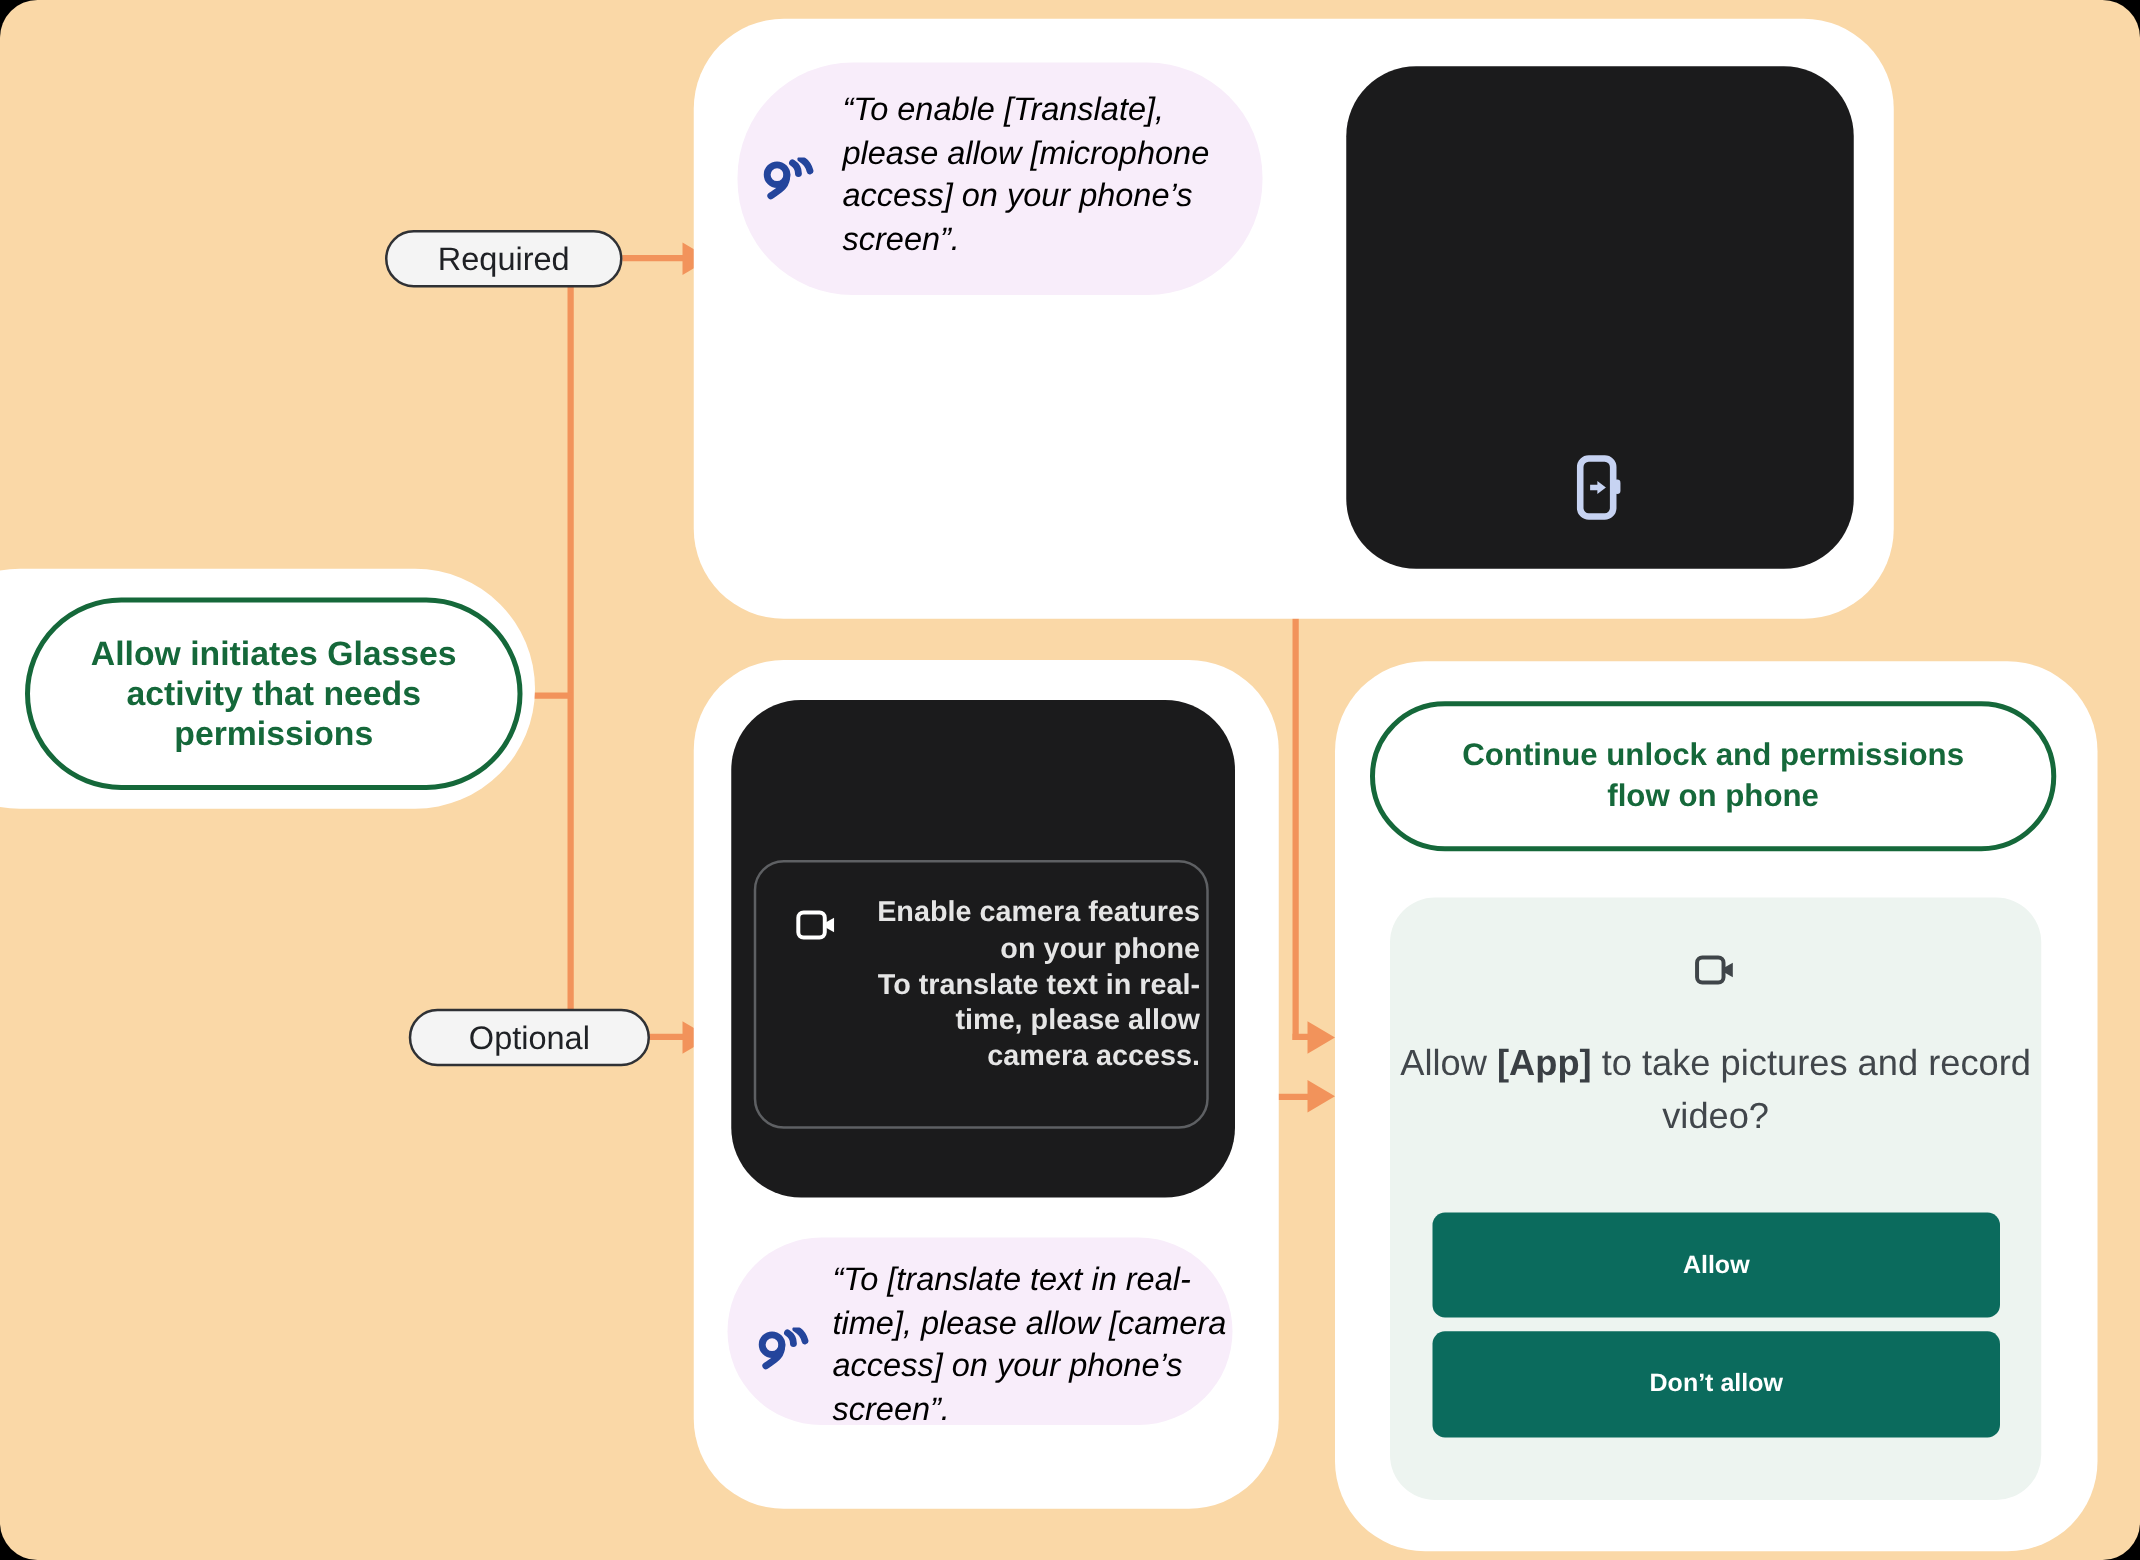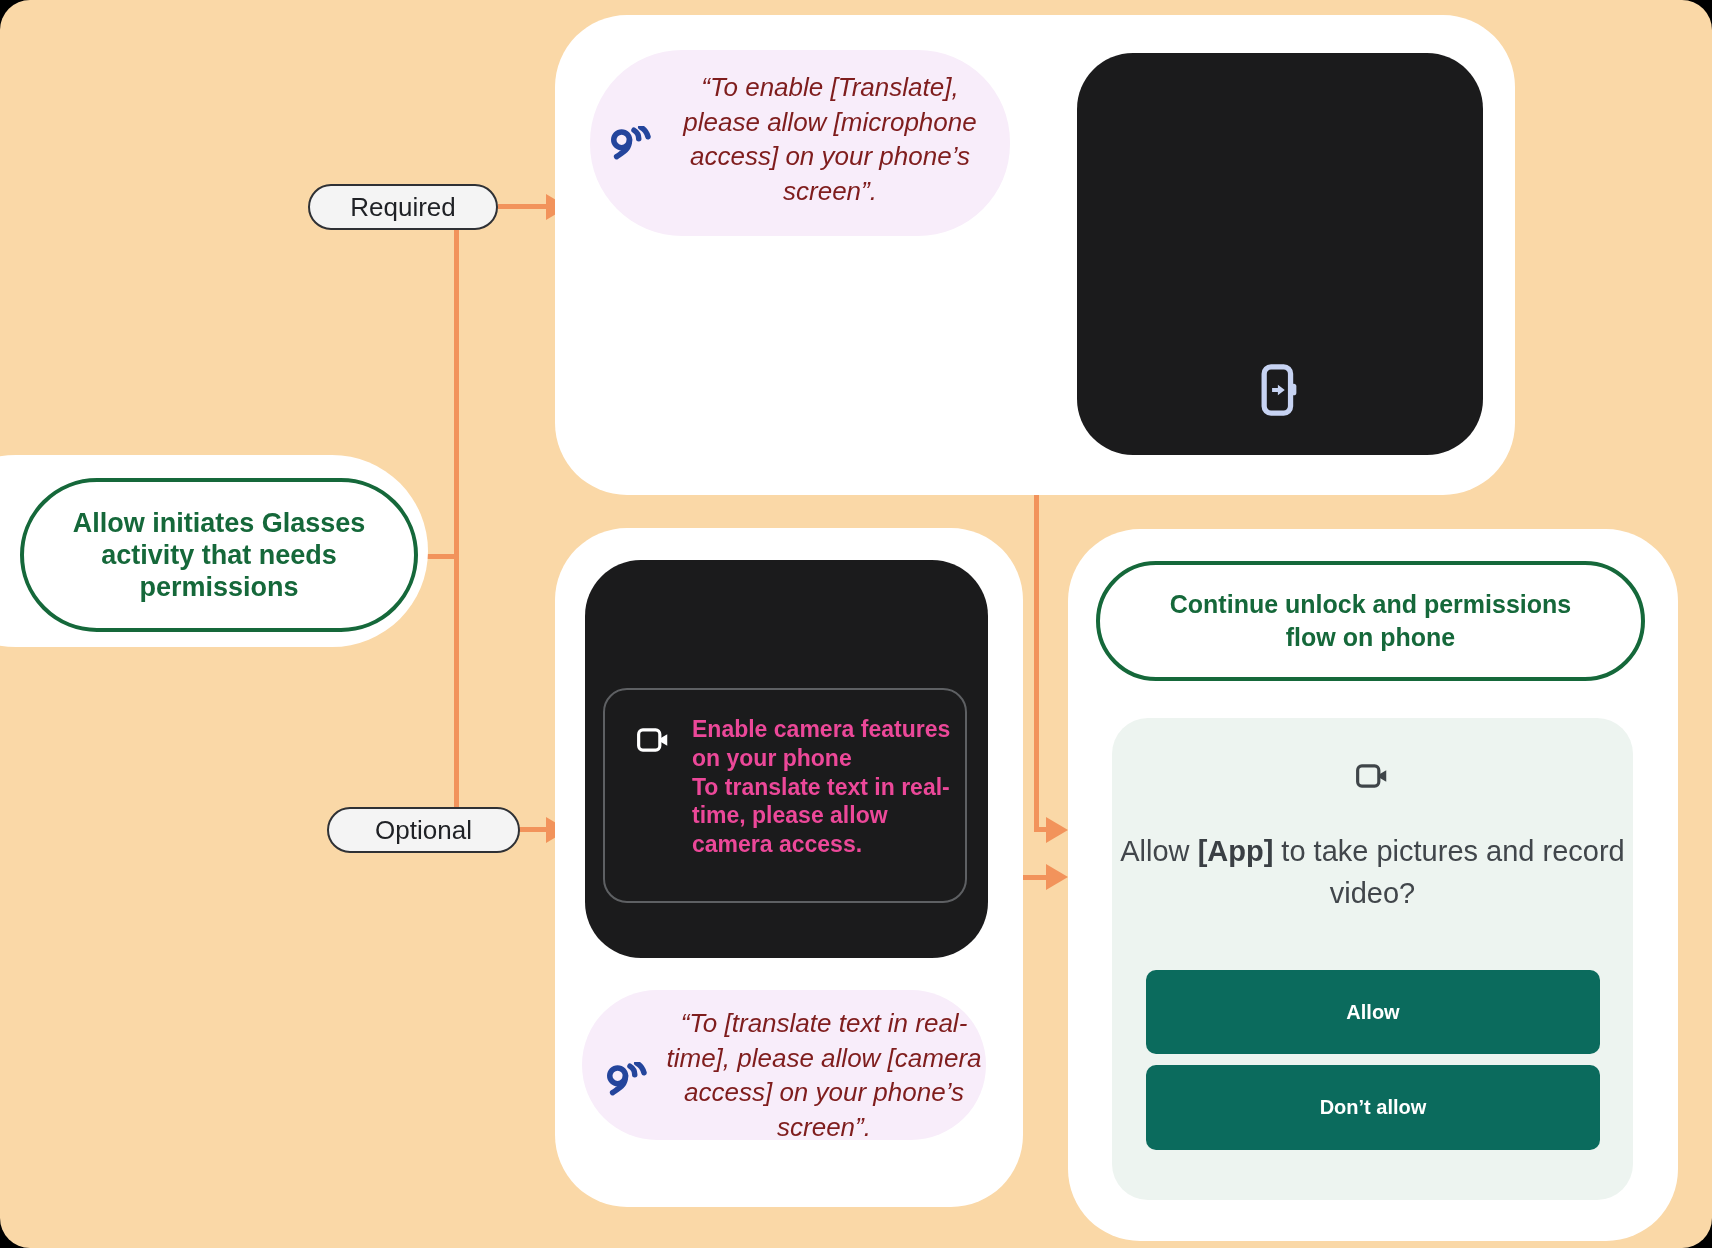--- a/index.html
+++ b/index.html
@@ -35,29 +35,29 @@
   .start-pill .txt{max-width:346px;}
   .continue-pill{left:1096px;top:561px;width:549px;height:120px;border-radius:60px;
     font-size:25px;line-height:33px;}
   .continue-pill .txt{max-width:452px;}
   
   .bubble{position:absolute;background:#F8EDFA;border-radius:92px;}
   .bubble-top{left:590px;top:50px;width:420px;height:186px;}
   .bubble-bottom{left:582px;top:990px;width:404px;height:150px;}
   .bubble .ear{position:absolute;}
   .bubble .btxt{position:absolute;font-style:italic;font-size:26px;
-    line-height:34.5px;color:#7f1d1d;text-align:center;}
+    line-height:34.5px;color:#000000;}
   
   .screen{position:absolute;background:#1B1B1C;border-radius:56px;}
   .screen-top{left:1077px;top:53px;width:406px;height:402px;}
   .screen-glasses{left:585px;top:560px;width:403px;height:398px;}
   .ginner{position:absolute;left:18px;top:128px;width:364px;height:215px;
     border:2px solid #5E6063;border-radius:24px;}
-  .gtext{position:absolute;left:87px;top:25px;width:268px;color:#ec4899;
-    font-size:23px;font-weight:700;line-height:28.8px;}
+  .gtext{position:absolute;left:87px;top:25px;width:268px;color:#e5e5e5;
+    font-size:23px;font-weight:700;line-height:28.8px;text-align:right;}
   
   .mint{position:absolute;left:44px;top:189px;width:521px;height:482px;
     background:#EDF4F0;border-radius:36px;}
   .dlg-question{position:absolute;left:0;top:112px;width:100%;text-align:center;
     font-size:29px;line-height:42px;color:#41464B;}
   .dlg-question b{font-weight:700;color:#3A3F44;}
   .dlg-btn{position:absolute;left:34px;width:454px;background:#0B6B5D;color:#fff;
     border:none;border-radius:10px;font-family:"Liberation Sans",sans-serif;
     font-size:20px;font-weight:600;display:flex;align-items:center;
     justify-content:center;cursor:pointer;}

